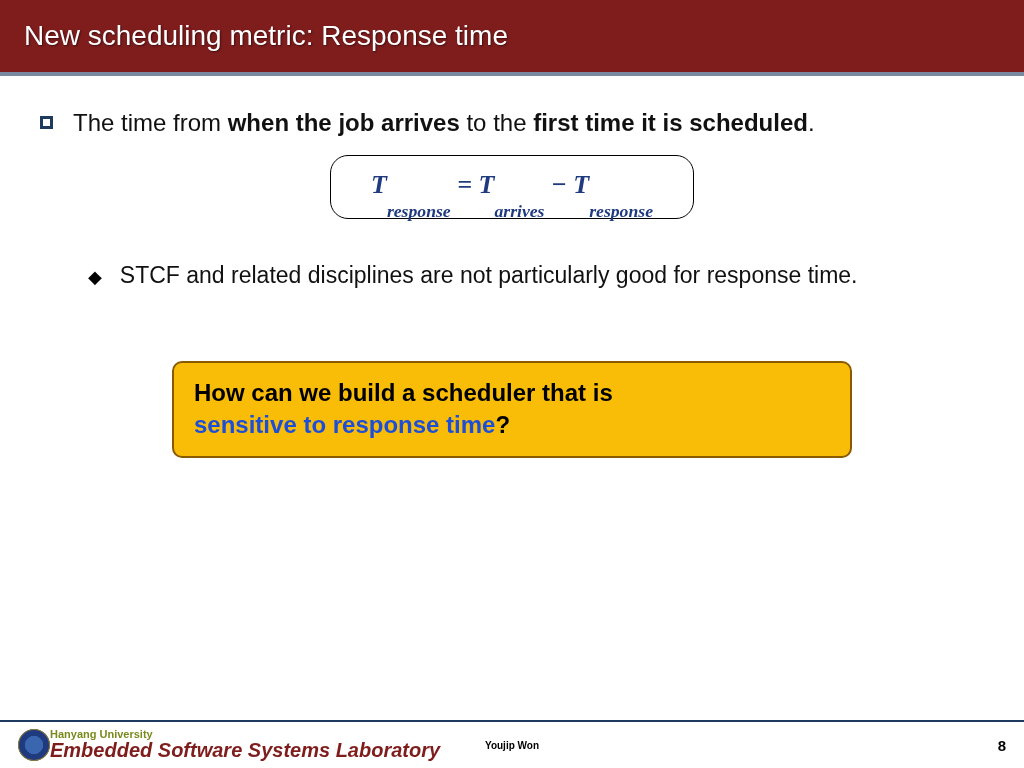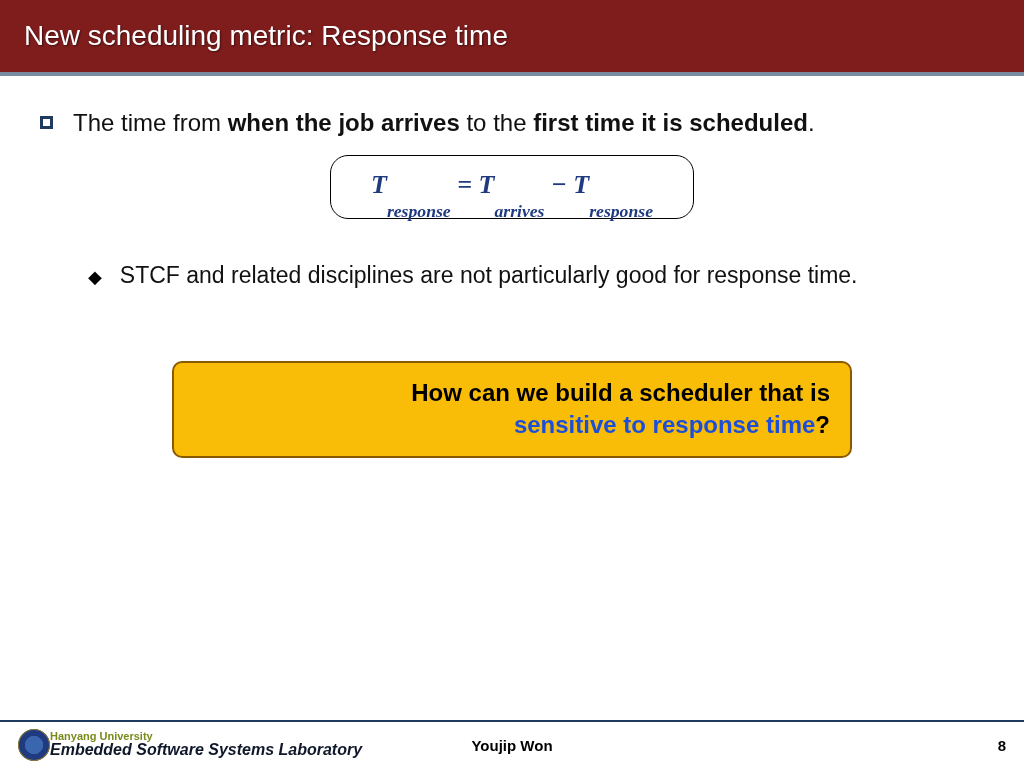--- a/index.html
+++ b/index.html
@@ -64,21 +64,21 @@
     margin-right: 18px;
     color: #000;
   }
   .callout {
     background: #f9bd07;
     border: 2px solid #8a5a00;
     border-radius: 10px;
     width: 680px;
     margin: 0 auto;
     padding: 14px 20px;
-    text-align: right;
+    text-align: left;
     font-size: 24px;
     font-weight: bold;
     color: #000;
     line-height: 1.35;
   }
   .callout .em { color: #1d4ed8; }
   .footer {
     position: absolute;
     left: 0; right: 0; bottom: 0;
     height: 48px;
@@ -89,24 +89,24 @@
   }
   .footer-left { display: flex; align-items: center; gap: 0; }
   .seal {
     width: 32px; height: 32px; border-radius: 50%;
     background: radial-gradient(circle at 50% 50%, #3a66b0 0 40%, #1f3a7f 41% 70%, #c7b96a 71% 100%);
     box-shadow: inset 0 0 0 1px #8a7a3a;
     flex: 0 0 auto;
   }
   .lab-text { line-height: 1.05; }
   .lab-uni { color: #7a8a1a; font-size: 11px; font-weight: bold; }
-  .lab-name { color: #0f172a; font-size: 16px; font-weight: bold; font-style: italic; text-align: right; }
+  .lab-name { color: #7f1d1d; font-size: 20px; font-weight: bold; font-style: italic; text-align: right; }
   .footer-center {
     position: absolute; left: 0; right: 0; text-align: center;
-    font-size: 15px; font-weight: bold; color: #000;
+    font-size: 10px; font-weight: bold; color: #000;
   }
   .footer-right {
     margin-left: auto; font-size: 15px; font-weight: bold; color: #000;
   }
 </style>
 </head>
 <body>
 
 <div class="slide">
 

